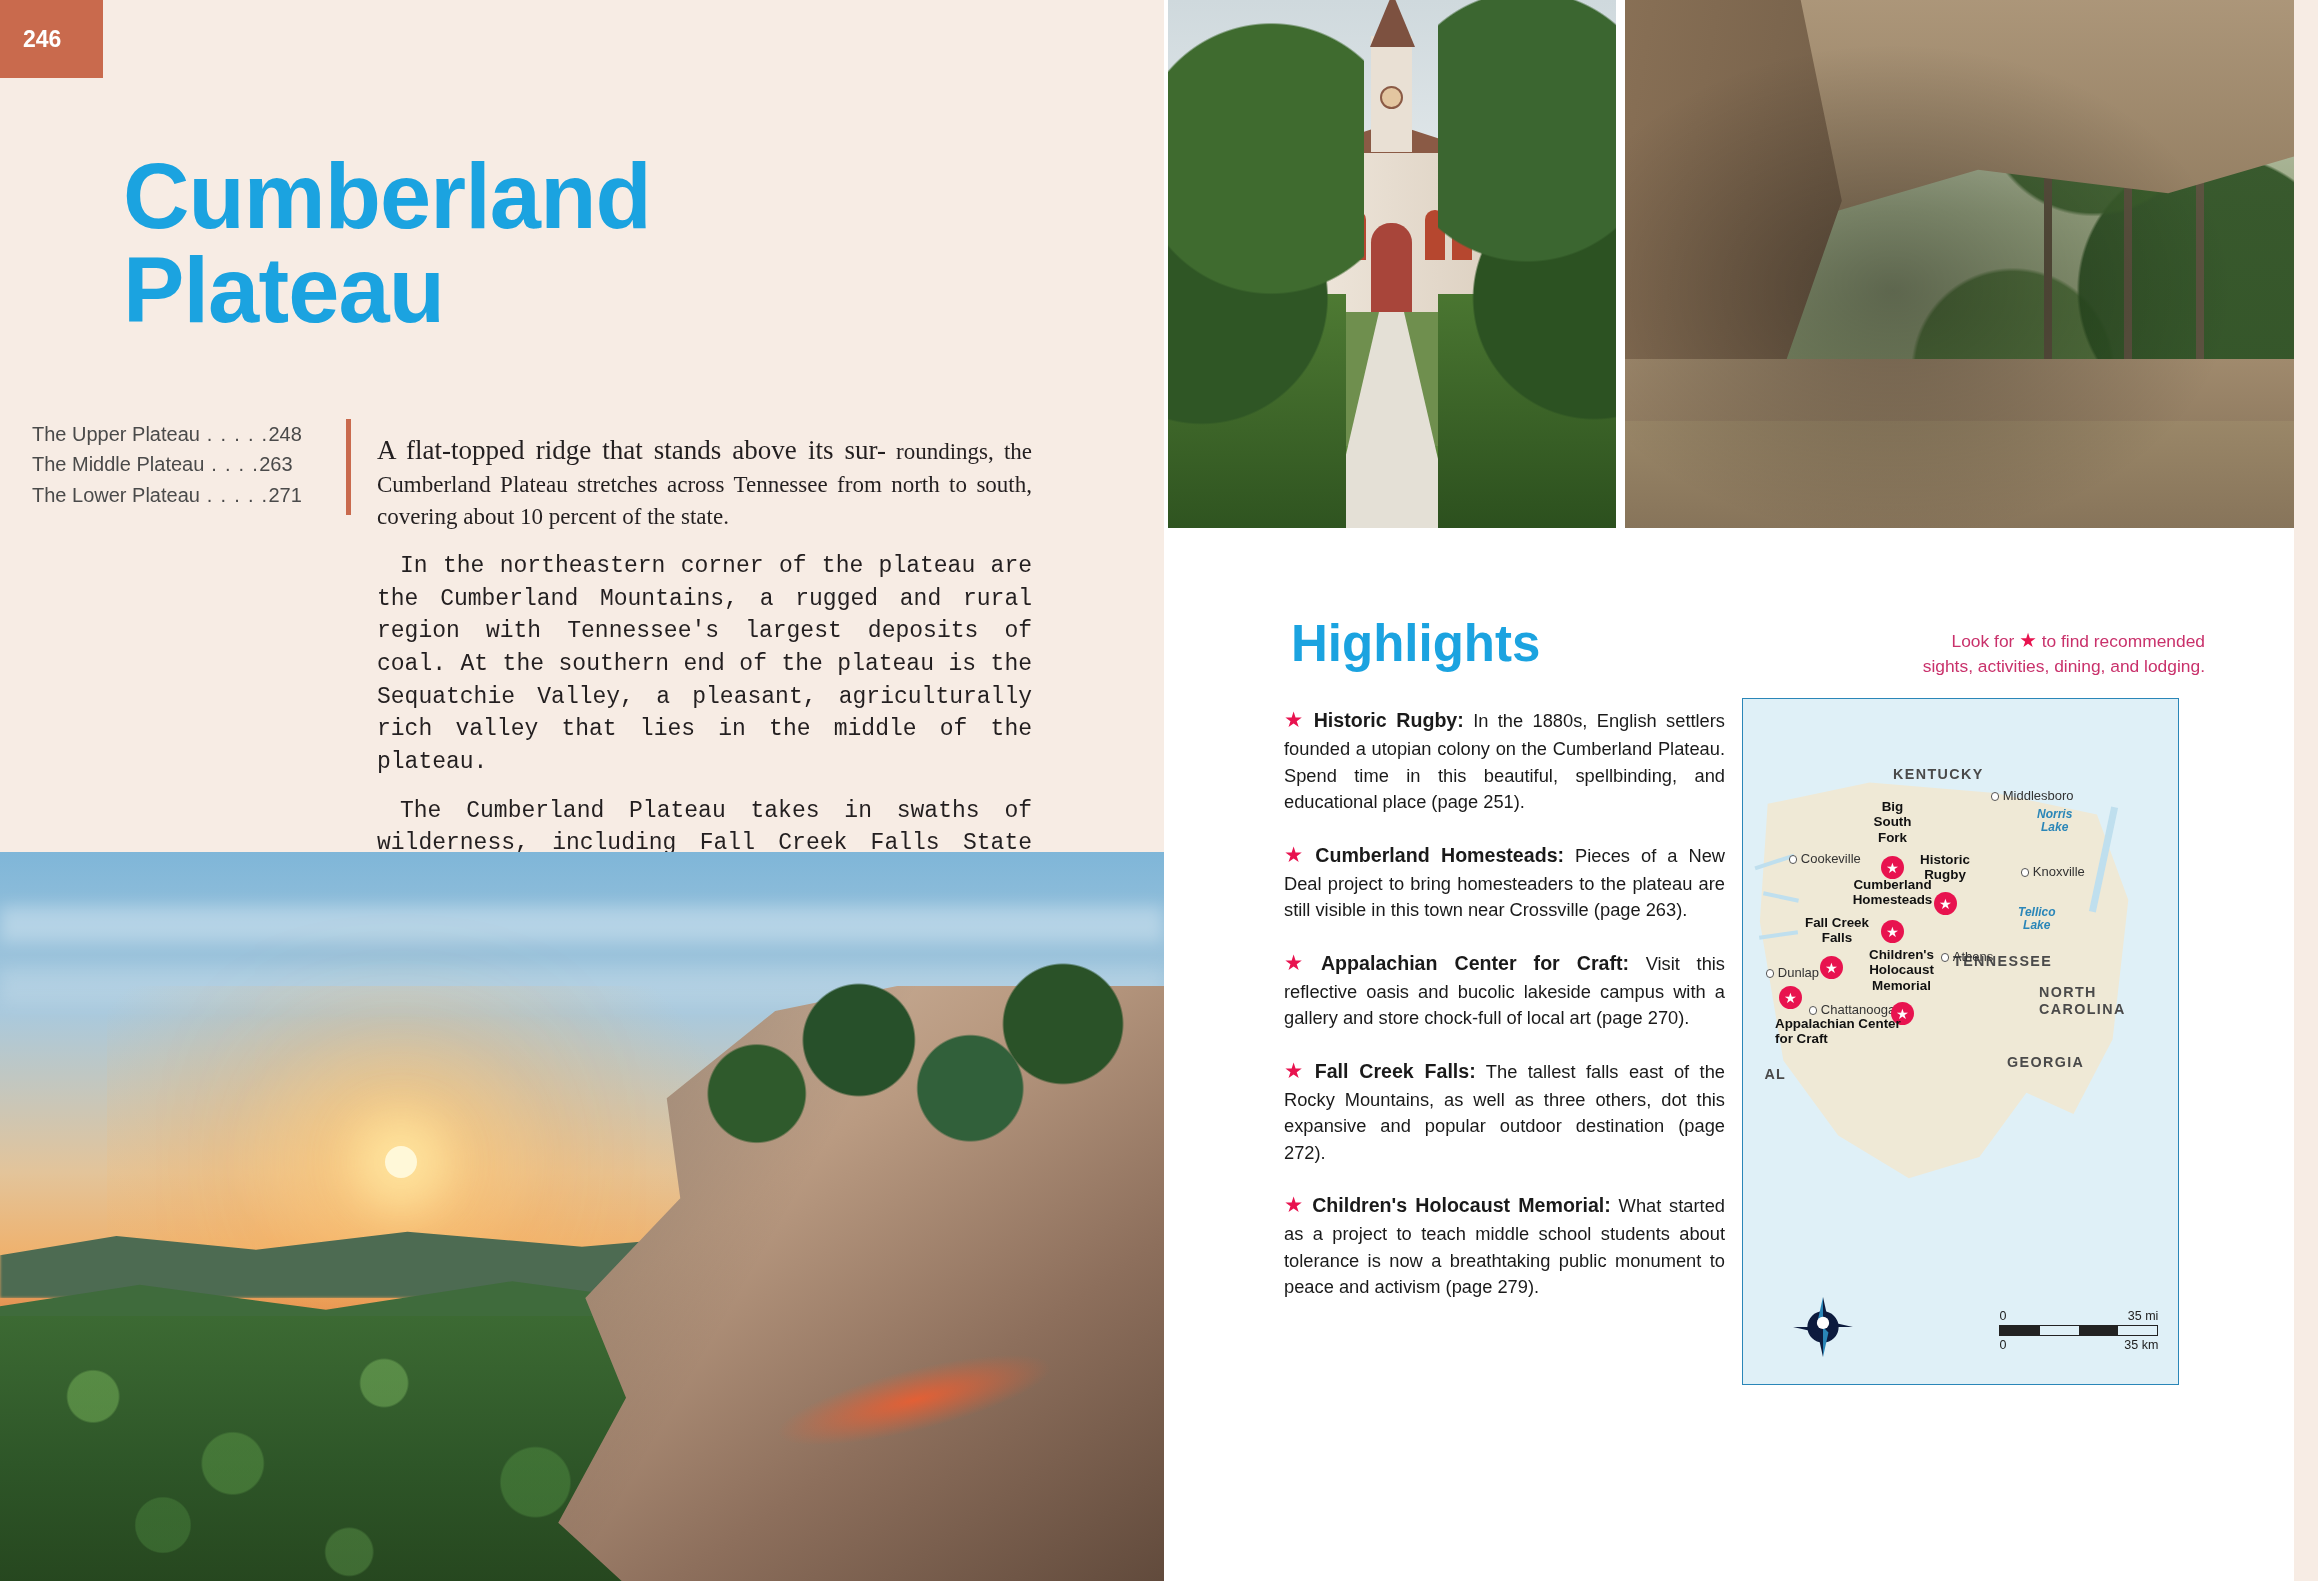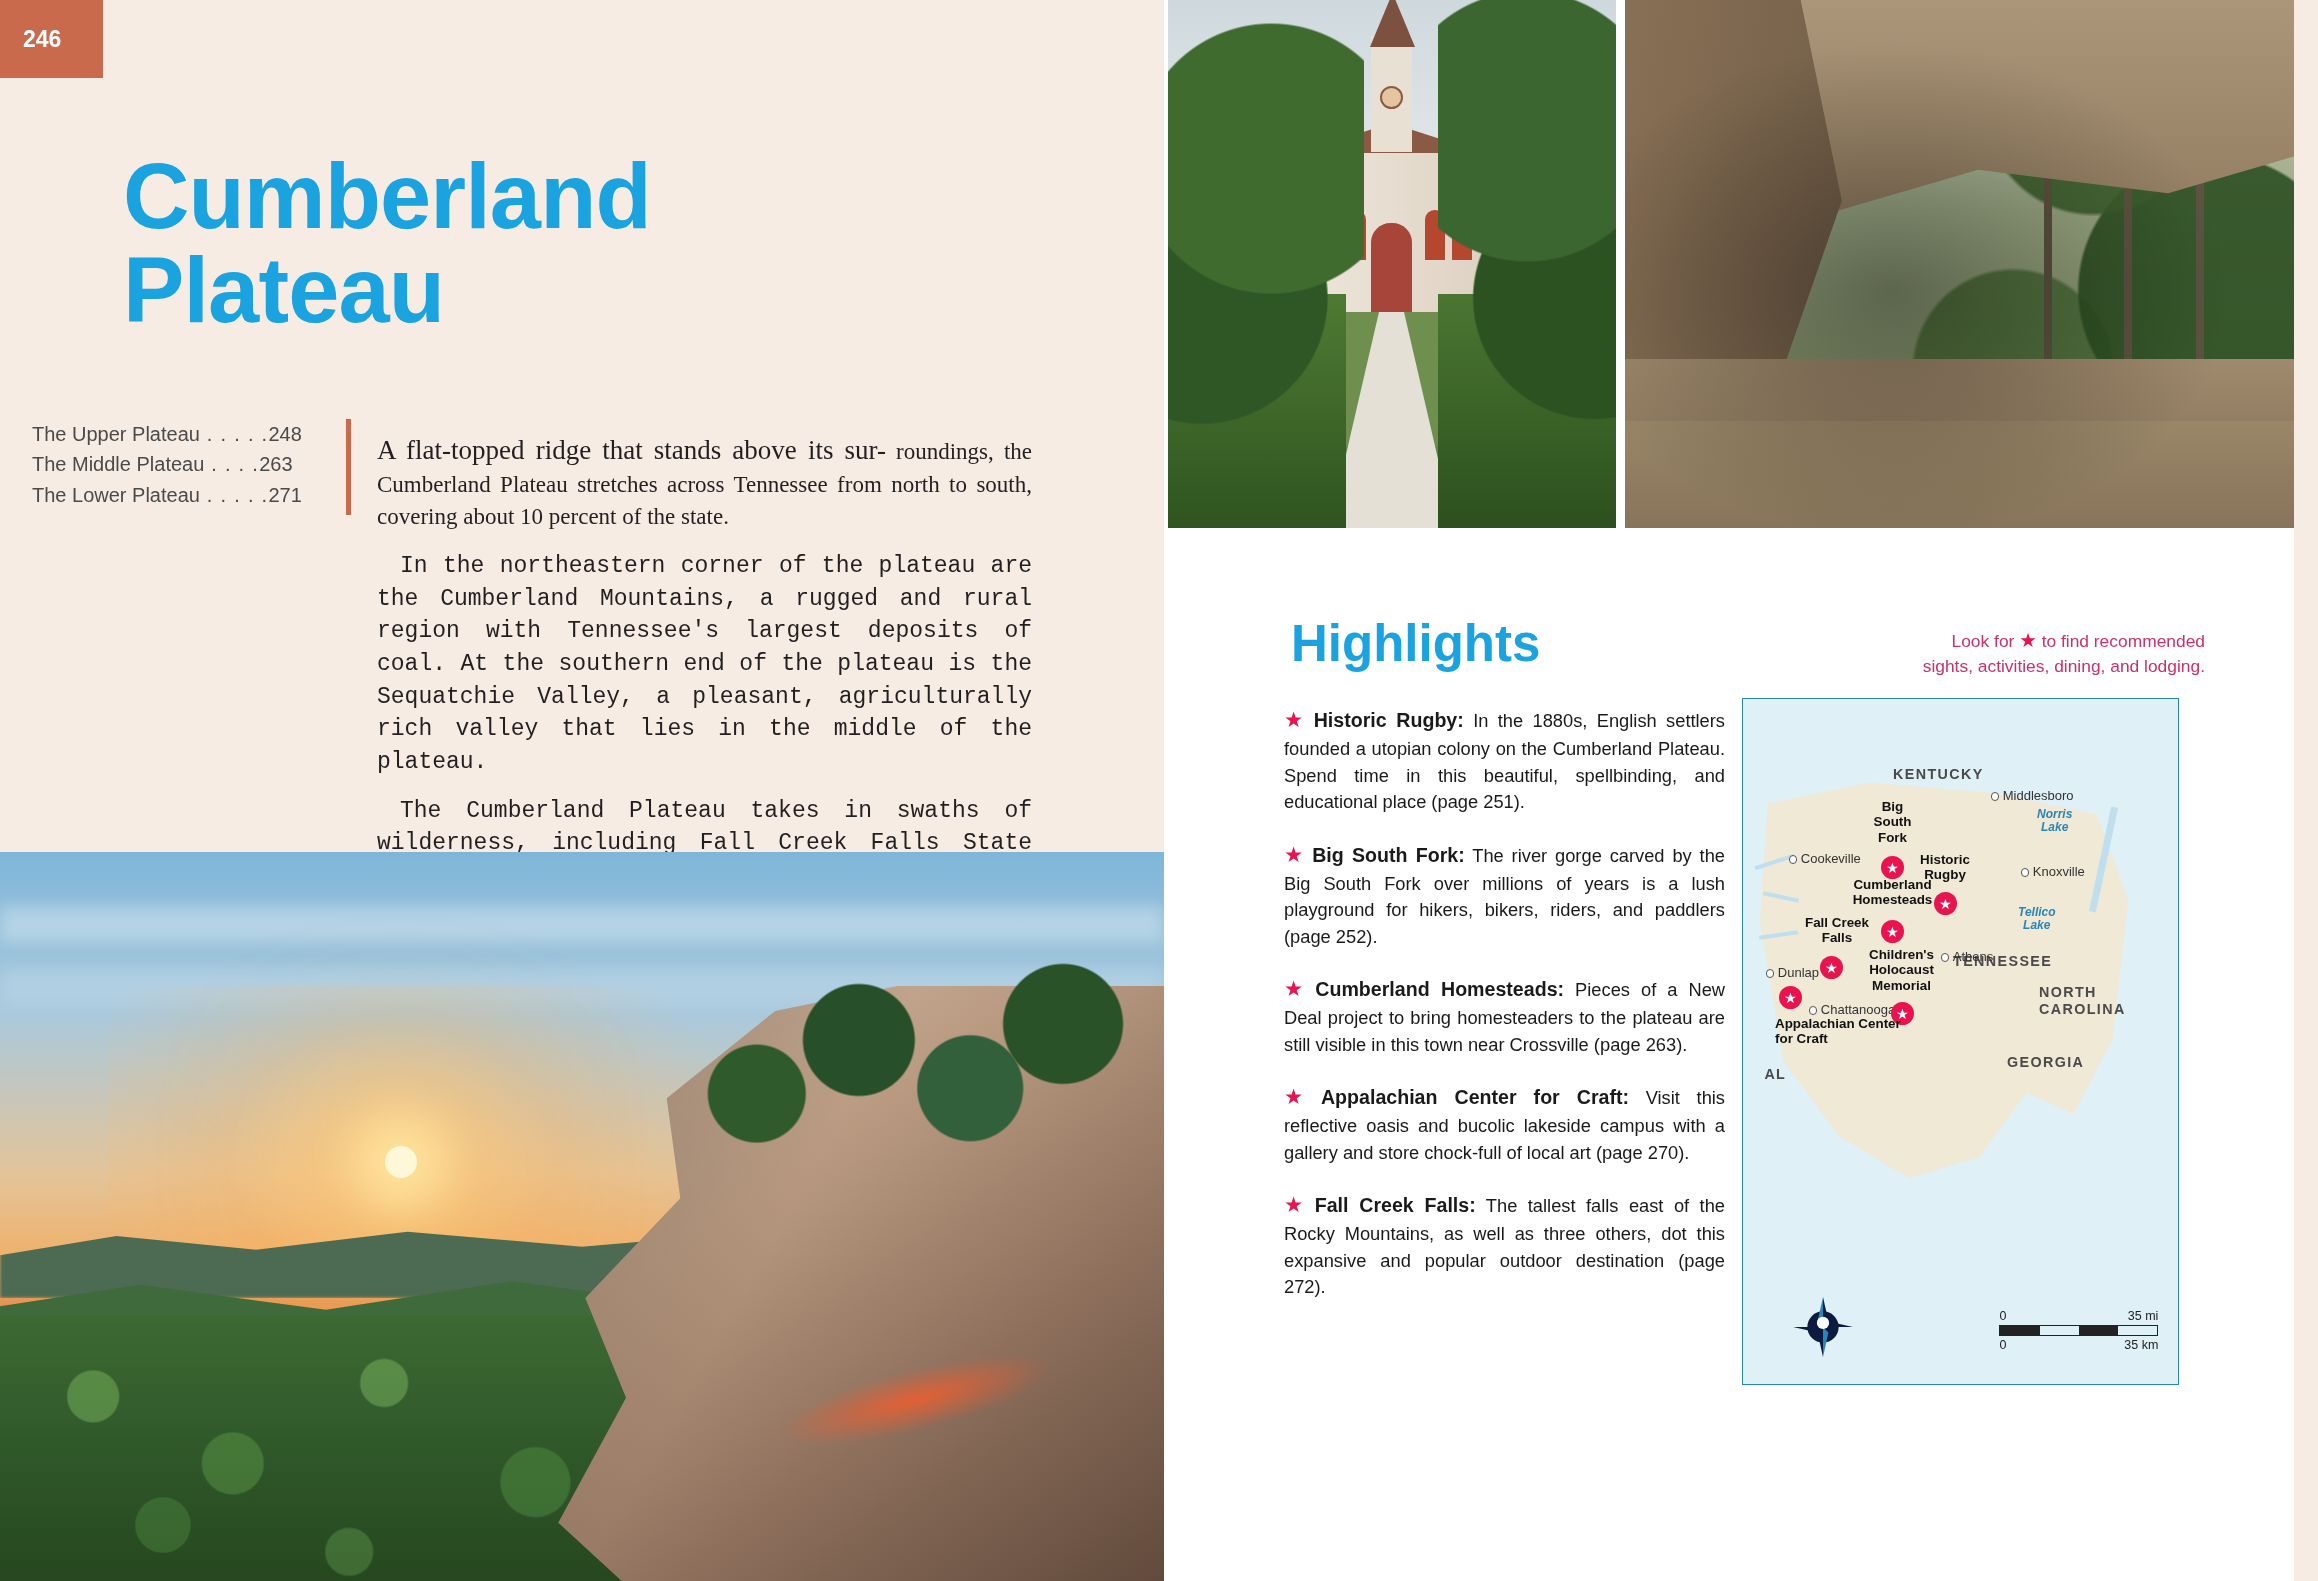--- a/index.html
+++ b/index.html
@@ -380,30 +380,30 @@
     <span class="star">★</span>
     <span>to find recommended</span><br>
     <span>sights, activities, dining, and lodging.</span>
   </div>
 
   <div class="hl-list">
     <div class="hl-item">
       <span class="star">★</span><b>Historic Rugby:</b><span> In the 1880s, English settlers founded a utopian colony on the Cumberland Plateau. Spend time in this beautiful, spellbinding, and educational place (page 251).</span>
     </div>
     <div class="hl-item">
-      <span class="star">★</span><b>Big South Fork:</b><span> The river gorge carved by the Big South Fork over millions of years is a lush playground for hikers, bikers, riders, and paddlers (page 252).</span>
-    </div>
-    <div class="hl-item">
       <span class="star">★</span><b>Cumberland Homesteads:</b><span> Pieces of a New Deal project to bring homesteaders to the plateau are still visible in this town near Crossville (page 263).</span>
     </div>
     <div class="hl-item">
       <span class="star">★</span><b>Appalachian Center for Craft:</b><span> Visit this reflective oasis and bucolic lakeside campus with a gallery and store chock-full of local art (page 270).</span>
     </div>
     <div class="hl-item">
       <span class="star">★</span><b>Fall Creek Falls:</b><span> The tallest falls east of the Rocky Mountains, as well as three others, dot this expansive and popular outdoor destination (page 272).</span>
+    </div>
+    <div class="hl-item">
+      <span class="star">★</span><b>Children's Holocaust Memorial:</b><span> What started as a project to teach middle school students about tolerance is now a breathtaking public monument to peace and activism (page 279).</span>
     </div>
   </div>
 
   <div class="map">
     <div class="map-land"></div>
 
     <div class="map-water" style="left:10.7px;top:161px;width:41px;height:3.6px;transform:rotate(-18deg)"></div>
     <div class="map-water" style="left:19.6px;top:196px;width:36px;height:3.6px;transform:rotate(12deg)"></div>
     <div class="map-water" style="left:16px;top:234px;width:39px;height:3.6px;transform:rotate(-8deg)"></div>
     <div class="map-water" style="left:357px;top:107px;width:7.1px;height:107px;transform:rotate(12deg)"></div>

